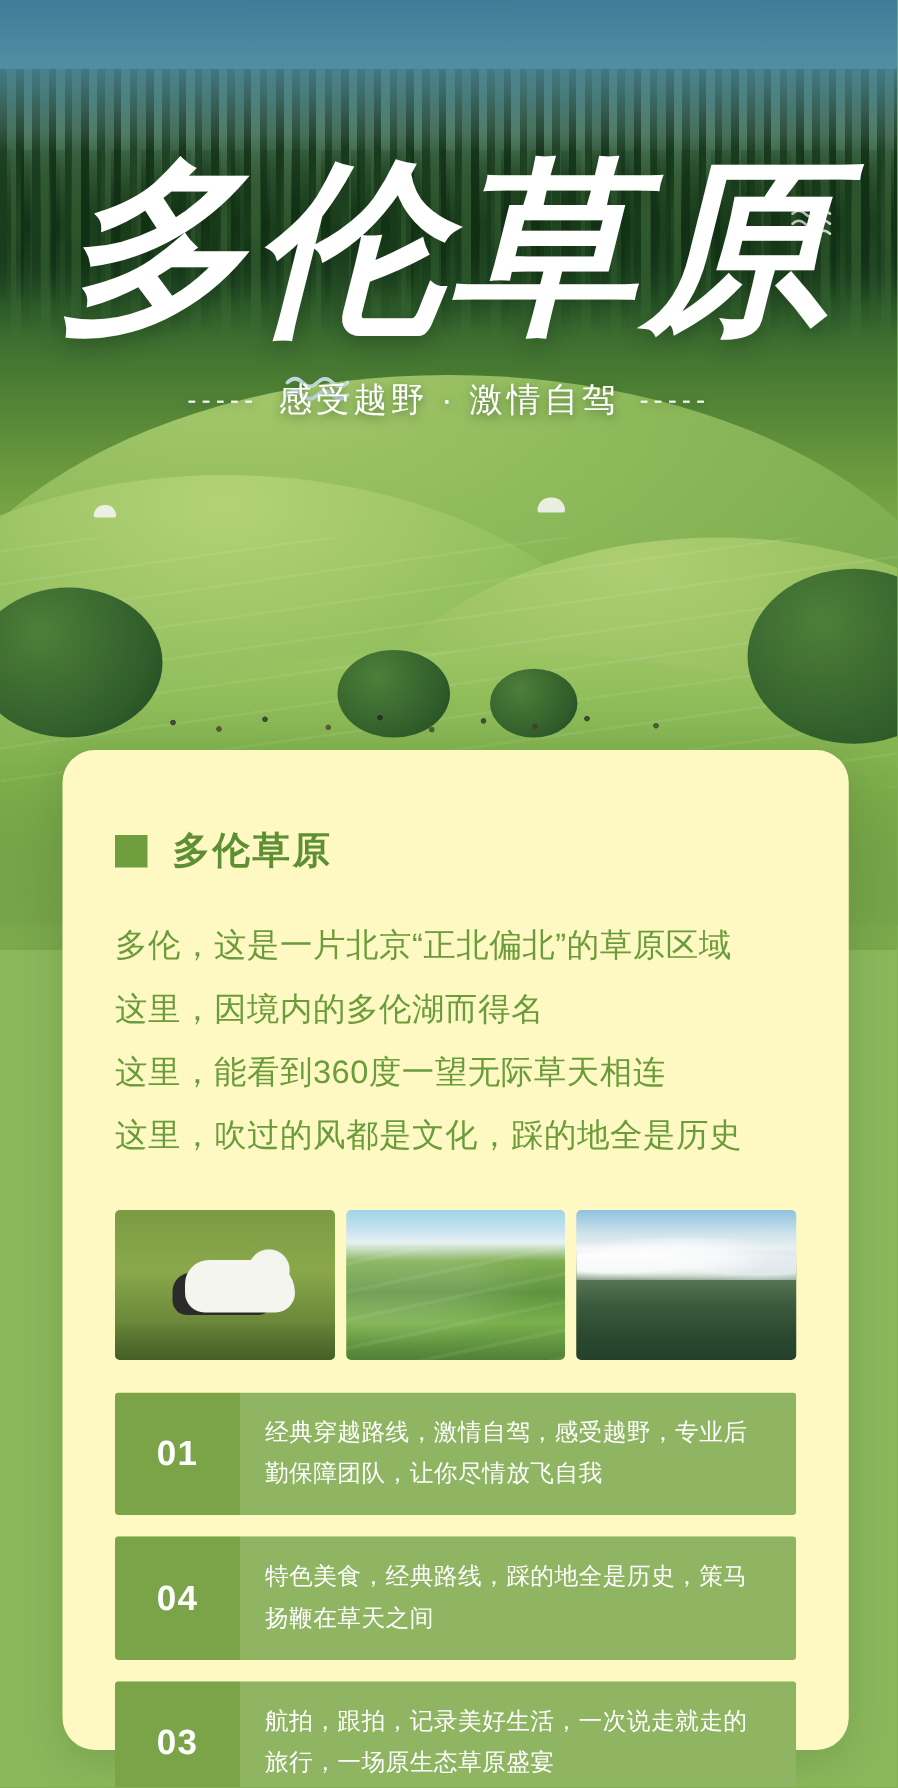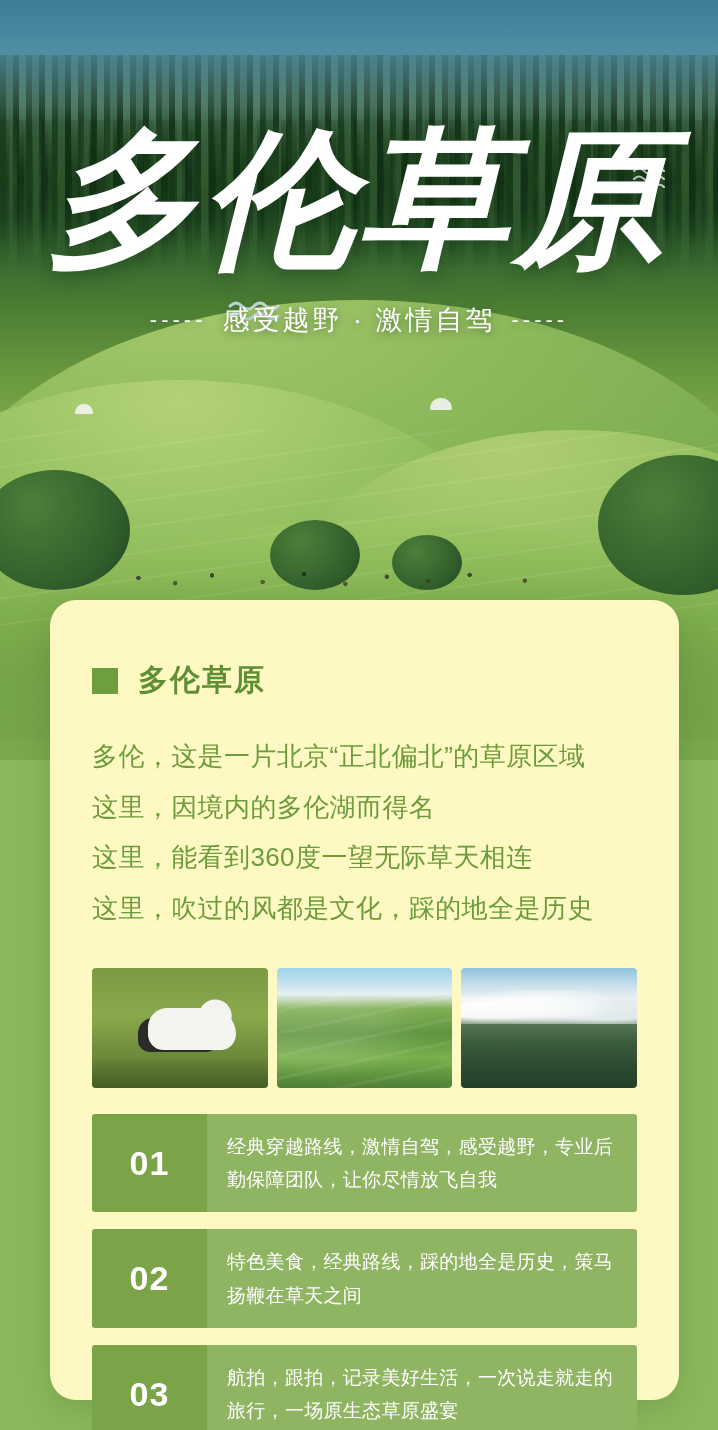--- a/index.html
+++ b/index.html
@@ -184,24 +184,24 @@
       radial-gradient(ellipse at 18% 60%, #ffffff 0 26%, transparent 60%),
       radial-gradient(ellipse at 48% 40%, #f4f8fa 0 22%, transparent 60%),
       radial-gradient(ellipse at 82% 65%, #e8eff3 0 24%, transparent 60%);
     opacity:.95;
   }
 
   
   .rows { display:flex; flex-direction:column; gap:17px; }
   .row { display:flex; min-height:92px; border-radius:3px; overflow:hidden; }
   .row-num {
-    width:115px; flex:none;
+    width:100px; flex:none;
     background:#7ba348;
     color:#ffffff;
-    font-size:34px; font-weight:700;
+    font-size:28px; font-weight:700;
     display:flex; align-items:center; justify-content:center;
     letter-spacing:1px;
   }
   .row-text {
     flex:1;
     background:#8fb563;
     color:#ffffff;
     font-size:19px; line-height:1.75;
     padding:16px 20px;
     display:flex; align-items:center;
@@ -270,21 +270,21 @@
       <div class="photo ph2"></div>
       <div class="photo ph3"></div>
     </div>
 
     <div class="rows">
       <div class="row">
         <div class="row-num">01</div>
         <div class="row-text">经典穿越路线，激情自驾，感受越野，专业后勤保障团队，让你尽情放飞自我</div>
       </div>
       <div class="row">
-        <div class="row-num">02</div>
+        <div class="row-num">04</div>
         <div class="row-text">特色美食，经典路线，踩的地全是历史，策马扬鞭在草天之间</div>
       </div>
       <div class="row">
         <div class="row-num">03</div>
         <div class="row-text">航拍，跟拍，记录美好生活，一次说走就走的旅行，一场原生态草原盛宴</div>
       </div>
     </div>
 
   </div>
 </div>

